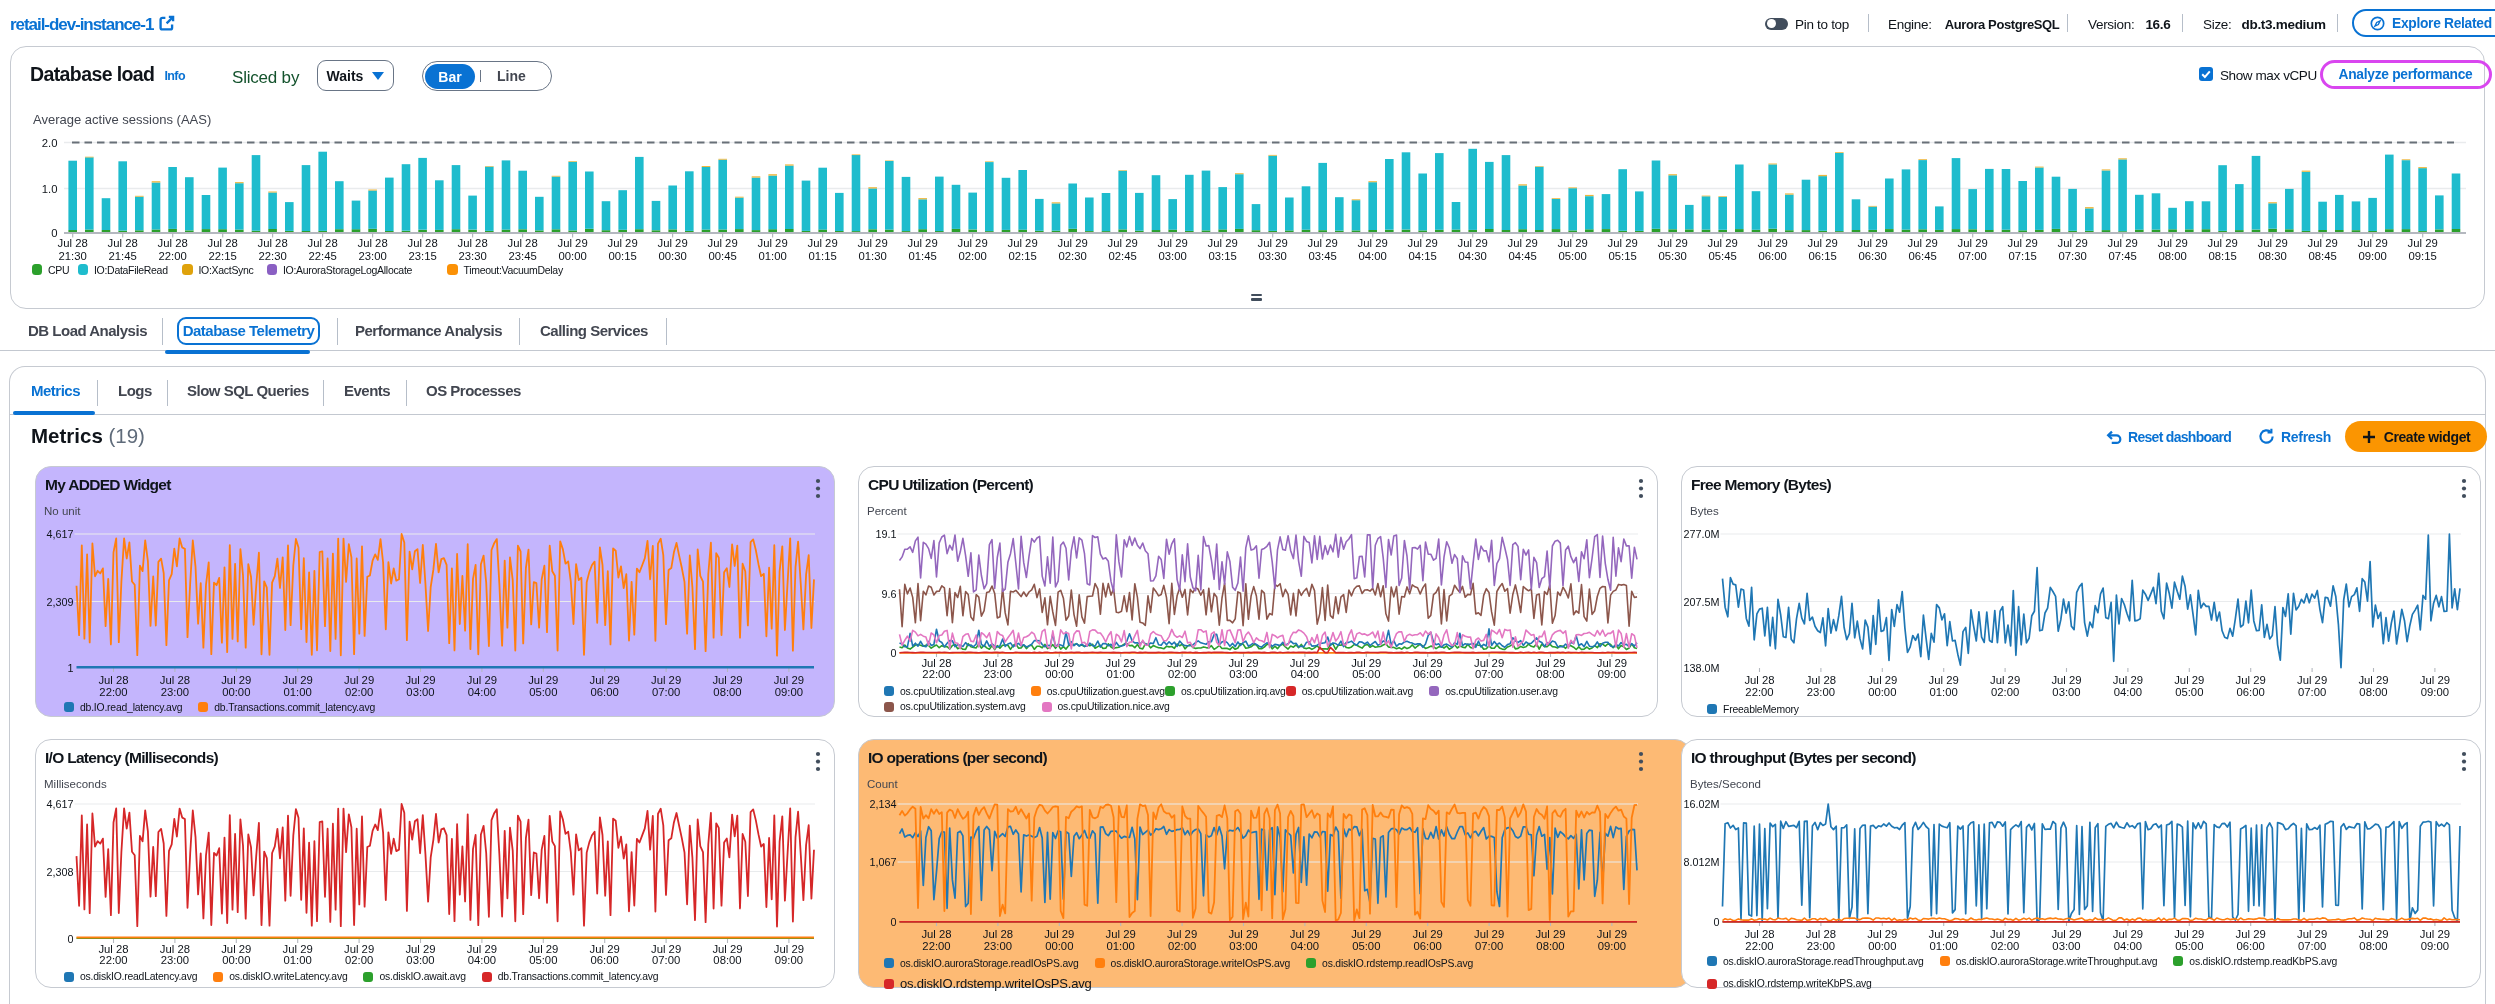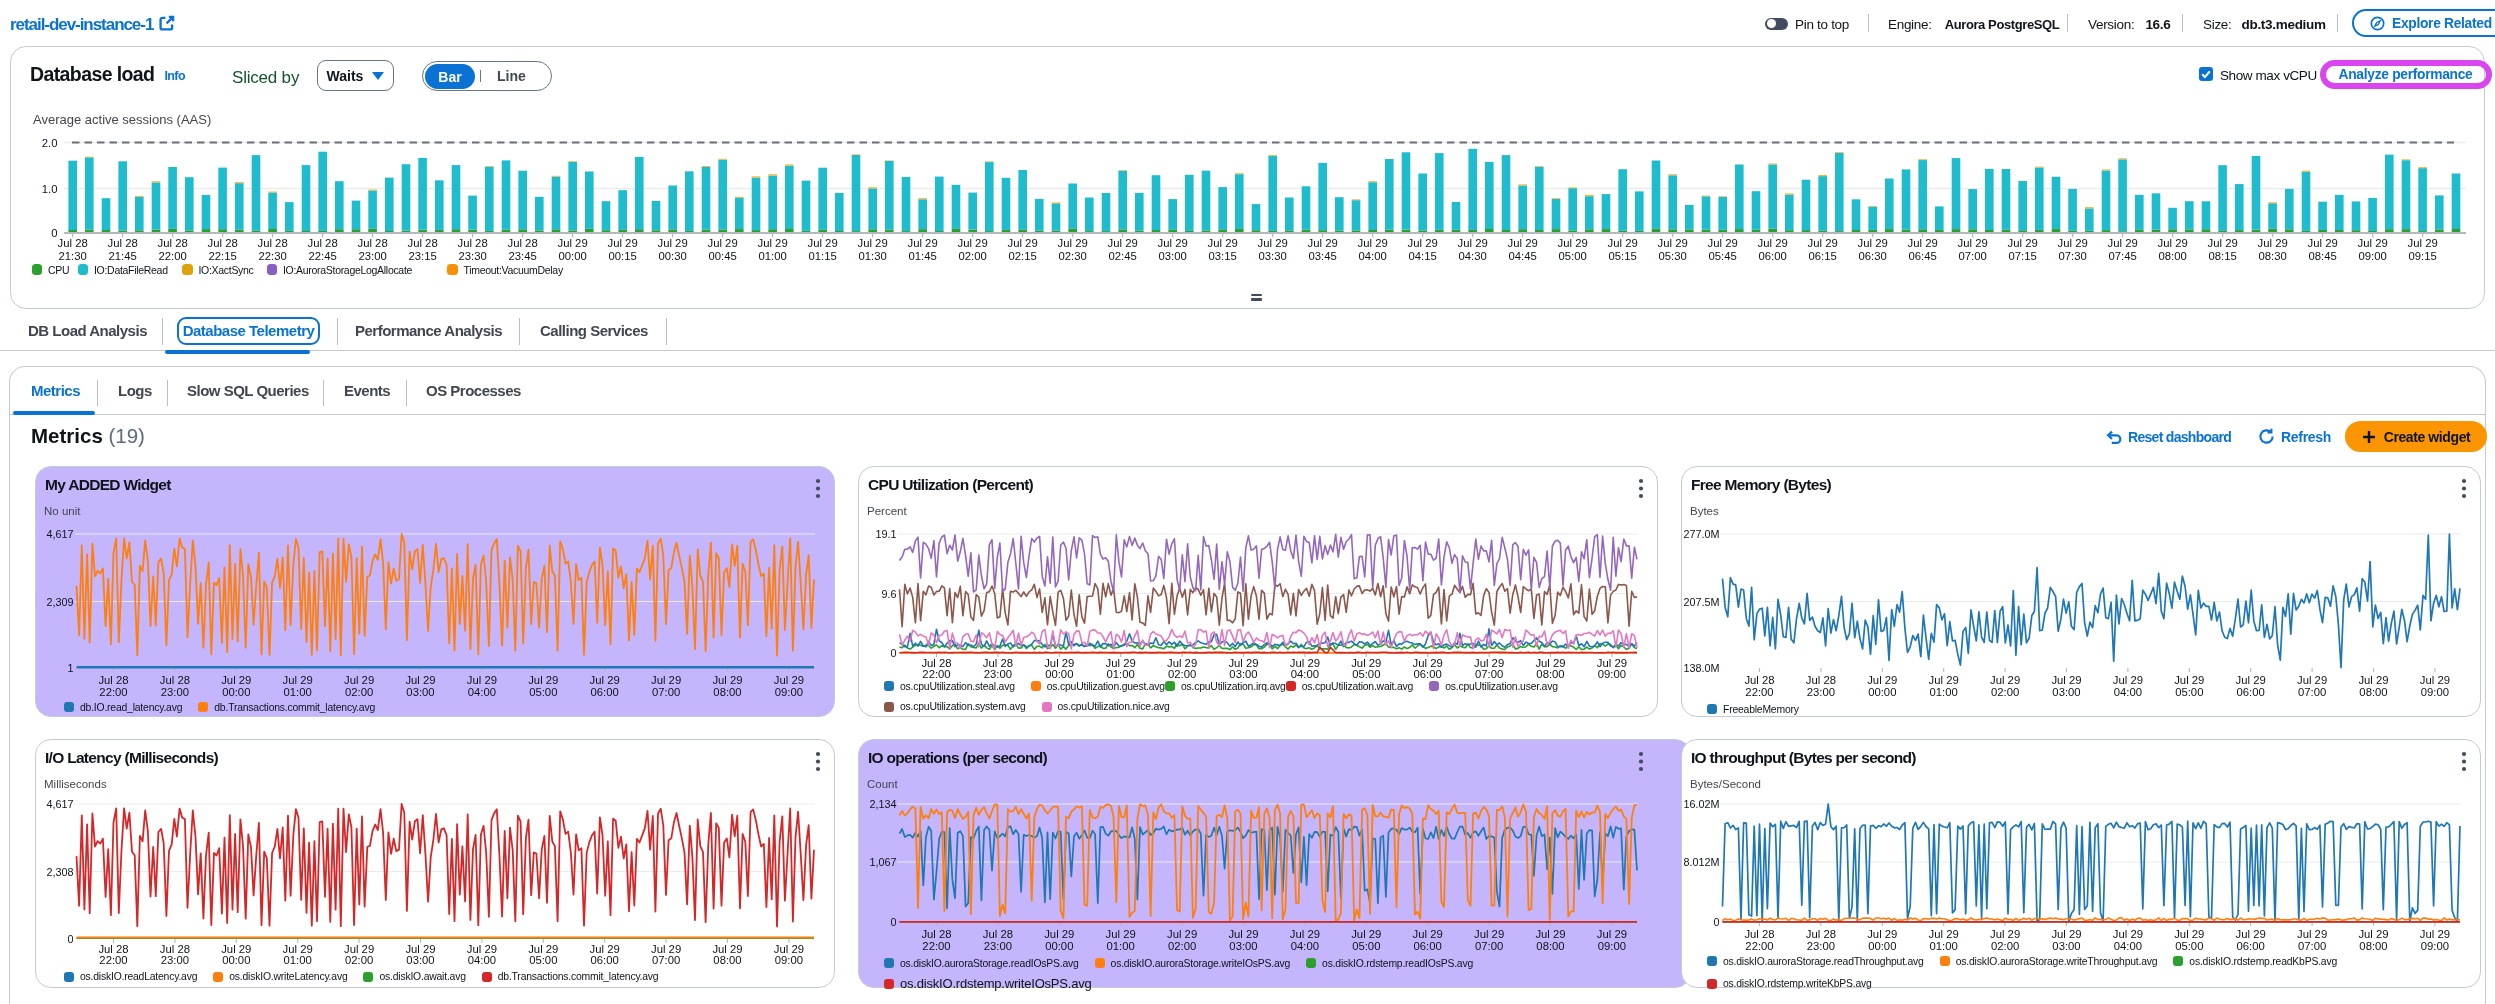--- a/index.html
+++ b/index.html
@@ -34,21 +34,21 @@
 <div style="position:absolute;left:422px;top:61px;width:130px;height:30px;border:1.7px solid #697586;border-radius:15px;box-sizing:border-box;background:#fff"></div>
 <div style="position:absolute;left:425px;top:64px;width:50px;height:25px;border-radius:13px;background:#0972d3;display:flex;align-items:center;justify-content:center">
     <span style="font-size:14px;font-weight:700;color:#fff">Bar</span>
   </div>
 <div class="sep" style="left:480px;top:70px;height:12px;background:#697586"></div>
 <div style="position:absolute;left:497px;top:68px;font-size:14px;font-weight:700;color:#424650">Line</div>
 <div style="position:absolute;left:2199px;top:66.5px;width:14px;height:14px;border-radius:3px;background:#0972d3"><svg width="14" height="14" viewBox="0 0 14 14">
       <path d="M3.2 7.3 L5.9 10 L10.8 4.4" fill="none" stroke="#fff" stroke-width="2"></path>
     </svg></div>
 <div style="position:absolute;left:2220px;top:67.5px;font-size:13.5px;letter-spacing:-0.4px;color:#0f141a">Show max vCPU</div>
-<div style="position:absolute;left:2319.5px;top:60px;width:172px;height:29px;border:6px solid #d946ef;border-radius:15px;box-sizing:border-box;display:flex;align-items:center;justify-content:center">
+<div style="position:absolute;left:2319.5px;top:60px;width:172px;height:29px;border:3px solid #d946ef;border-radius:15px;box-sizing:border-box;display:flex;align-items:center;justify-content:center">
     <span style="font-size:13.8px;font-weight:700;letter-spacing:-0.3px;color:#0972d3">Analyze performance</span>
   </div>
 <div style="position:absolute;left:33px;top:112px;font-size:13px;color:#424650">Average active sessions (AAS)</div>
 <svg width="2495" height="266" viewBox="0 0 2495 266" style="position:absolute;left:0;top:0">
     <line x1="64" y1="142.5" x2="2466" y2="142.5" stroke="#e9ebed" stroke-width="1.3"></line>
     <line x1="64" y1="188.5" x2="2466" y2="188.5" stroke="#e9ebed" stroke-width="1.3"></line>
     <rect x="68.4" y="230.0" width="8.6" height="3.0" fill="#2ca02c"></rect>
     <rect x="68.4" y="160.7" width="8.6" height="69.4" fill="#1ebccd"></rect>
     <rect x="85.0" y="229.6" width="8.6" height="3.4" fill="#2ca02c"></rect>
     <rect x="85.0" y="157.3" width="8.6" height="72.3" fill="#1ebccd"></rect>
@@ -714,21 +714,21 @@
       <text x="37.5" y="140.0" text-anchor="end" font-size="10.8" fill="#0f141a">0</text>
       <polyline fill="none" stroke="#ff7f0e" stroke-width="1.6" stroke-linejoin="round" points="40.5,135.9 43.1,135.9 45.8,135.9 48.4,135.9 51.1,135.9 53.7,135.9 56.4,135.9 59.0,135.9 61.6,135.9 64.3,135.9 66.9,135.9 69.6,135.9 72.2,135.9 74.9,135.9 77.5,135.9 80.2,135.9 82.8,135.9 85.4,135.9 88.1,135.9 90.7,135.9 93.4,135.9 96.0,135.9 98.7,135.9 101.3,135.9 103.9,135.9 106.6,135.9 109.2,135.9 111.9,135.9 114.5,135.9 117.2,135.9 119.8,135.9 122.4,135.9 125.1,135.9 127.7,135.9 130.4,135.9 133.0,135.9 135.7,135.9 138.3,135.9 140.9,135.9 143.6,135.9 146.2,135.9 148.9,135.9 151.5,135.9 154.2,135.9 156.8,135.9 159.5,135.9 162.1,135.9 164.7,135.9 167.4,135.9 170.0,135.9 172.7,135.9 175.3,135.9 178.0,135.9 180.6,135.9 183.2,135.9 185.9,135.9 188.5,135.9 191.2,135.9 193.8,135.9 196.5,135.9 199.1,135.9 201.7,135.9 204.4,135.9 207.0,135.9 209.7,135.9 212.3,135.9 215.0,135.9 217.6,135.9 220.2,135.9 222.9,135.9 225.5,135.9 228.2,135.9 230.8,135.9 233.5,135.9 236.1,135.9 238.8,135.9 241.4,135.9 244.0,135.9 246.7,135.9 249.3,135.9 252.0,135.9 254.6,135.9 257.3,135.9 259.9,135.9 262.5,135.9 265.2,135.9 267.8,135.9 270.5,135.9 273.1,135.9 275.8,135.9 278.4,135.9 281.0,135.9 283.7,135.9 286.3,135.9 289.0,135.9 291.6,135.9 294.3,135.9 296.9,135.9 299.6,135.9 302.2,135.9 304.8,135.9 307.5,135.9 310.1,135.9 312.8,135.9 315.4,135.9 318.1,135.9 320.7,135.9 323.3,135.9 326.0,135.9 328.6,135.9 331.3,135.9 333.9,135.9 336.6,135.9 339.2,135.9 341.8,135.9 344.5,135.9 347.1,135.9 349.8,135.9 352.4,135.9 355.1,135.9 357.7,135.9 360.3,135.9 363.0,135.9 365.6,135.9 368.3,135.9 370.9,135.9 373.6,135.9 376.2,135.9 378.9,135.9 381.5,135.9 384.1,135.9 386.8,135.9 389.4,135.9 392.1,135.9 394.7,135.9 397.4,135.9 400.0,135.9 402.6,135.9 405.3,135.9 407.9,135.9 410.6,135.9 413.2,135.9 415.9,135.9 418.5,135.9 421.1,135.9 423.8,135.9 426.4,135.9 429.1,135.9 431.7,135.9 434.4,135.9 437.0,135.9 439.6,135.9 442.3,135.9 444.9,135.9 447.6,135.9 450.2,135.9 452.9,135.9 455.5,135.9 458.2,135.9 460.8,135.9 463.4,135.9 466.1,135.9 468.7,135.9 471.4,135.9 474.0,135.9 476.7,135.9 479.3,135.9 481.9,135.9 484.6,135.9 487.2,135.9 489.9,135.9 492.5,135.9 495.2,135.9 497.8,135.9 500.4,135.9 503.1,135.9 505.7,135.9 508.4,135.9 511.0,135.9 513.7,135.9 516.3,135.9 518.9,135.9 521.6,135.9 524.2,135.9 526.9,135.9 529.5,135.9 532.2,135.9 534.8,135.9 537.5,135.9 540.1,135.9 542.7,135.9 545.4,135.9 548.0,135.9 550.7,135.9 553.3,135.9 556.0,135.9 558.6,135.9 561.2,135.9 563.9,135.9 566.5,135.9 569.2,135.9 571.8,135.9 574.5,135.9 577.1,135.9 579.7,135.9 582.4,135.9 585.0,135.9 587.7,135.9 590.3,135.9 593.0,135.9 595.6,135.9 598.3,135.9 600.9,135.9 603.5,135.9 606.2,135.9 608.8,135.9 611.5,135.9 614.1,135.9 616.8,135.9 619.4,135.9 622.0,135.9 624.7,135.9 627.3,135.9 630.0,135.9 632.6,135.9 635.3,135.9 637.9,135.9 640.5,135.9 643.2,135.9 645.8,135.9 648.5,135.9 651.1,135.9 653.8,135.9 656.4,135.9 659.0,135.9 661.7,135.9 664.3,135.9 667.0,135.9 669.6,135.9 672.3,135.9 674.9,135.9 677.6,135.9 680.2,135.9 682.8,135.9 685.5,135.9 688.1,135.9 690.8,135.9 693.4,135.9 696.1,135.9 698.7,135.9 701.3,135.9 704.0,135.9 706.6,135.9 709.3,135.9 711.9,135.9 714.6,135.9 717.2,135.9 719.8,135.9 722.5,135.9 725.1,135.9 727.8,135.9 730.4,135.9 733.1,135.9 735.7,135.9 738.3,135.9 741.0,135.9 743.6,135.9 746.3,135.9 748.9,135.9 751.6,135.9 754.2,135.9 756.9,135.9 759.5,135.9 762.1,135.9 764.8,135.9 767.4,135.9 770.1,135.9 772.7,135.9 775.4,135.9 778.0,135.9"></polyline>
       <polyline fill="none" stroke="#2ca02c" stroke-width="1.6" stroke-linejoin="round" points="40.5,130.0 43.1,130.8 45.8,128.1 48.4,131.1 51.1,132.1 53.7,130.1 56.4,128.0 59.0,127.5 61.6,128.2 64.3,129.3 66.9,128.3 69.6,128.5 72.2,131.2 74.9,129.3 77.5,128.0 80.2,130.7 82.8,128.7 85.4,129.7 88.1,129.6 90.7,132.0 93.4,128.6 96.0,127.4 98.7,131.7 101.3,130.4 103.9,132.3 106.6,132.4 109.2,126.7 111.9,129.7 114.5,130.5 117.2,130.9 119.8,126.8 122.4,131.1 125.1,128.3 127.7,130.9 130.4,132.2 133.0,128.5 135.7,132.6 138.3,128.6 140.9,131.1 143.6,128.2 146.2,128.0 148.9,128.3 151.5,132.4 154.2,128.4 156.8,126.7 159.5,131.1 162.1,131.0 164.7,127.8 167.4,131.6 170.0,128.7 172.7,128.1 175.3,132.4 178.0,129.3 180.6,129.2 183.2,130.8 185.9,127.4 188.5,131.6 191.2,130.4 193.8,127.6 196.5,131.4 199.1,127.7 201.7,132.1 204.4,129.7 207.0,132.1 209.7,128.6 212.3,127.9 215.0,127.5 217.6,126.8 220.2,128.6 222.9,128.0 225.5,129.6 228.2,127.2 230.8,128.8 233.5,127.3 236.1,131.2 238.8,129.6 241.4,128.3 244.0,131.4 246.7,131.3 249.3,126.8 252.0,130.0 254.6,131.5 257.3,130.6 259.9,130.2 262.5,128.9 265.2,127.1 267.8,126.7 270.5,128.7 273.1,128.4 275.8,130.7 278.4,127.5 281.0,131.3 283.7,131.9 286.3,126.8 289.0,127.5 291.6,130.8 294.3,128.6 296.9,129.8 299.6,130.7 302.2,130.9 304.8,131.8 307.5,129.3 310.1,129.9 312.8,129.5 315.4,131.3 318.1,127.0 320.7,128.8 323.3,127.2 326.0,131.9 328.6,128.9 331.3,127.5 333.9,130.6 336.6,131.4 339.2,131.0 341.8,131.0 344.5,129.9 347.1,130.6 349.8,131.0 352.4,128.7 355.1,132.3 357.7,130.6 360.3,128.5 363.0,131.5 365.6,131.3 368.3,131.4 370.9,132.6 373.6,129.8 376.2,132.3 378.9,131.0 381.5,126.7 384.1,127.1 386.8,131.3 389.4,130.7 392.1,129.8 394.7,127.6 397.4,127.8 400.0,131.8 402.6,131.8 405.3,130.1 407.9,127.4 410.6,127.4 413.2,131.9 415.9,129.2 418.5,131.7 421.1,128.5 423.8,127.1 426.4,129.9 429.1,132.1 431.7,129.1 434.4,130.2 437.0,127.8 439.6,130.6 442.3,127.4 444.9,131.0 447.6,131.6 450.2,130.8 452.9,132.4 455.5,130.9 458.2,128.7 460.8,131.7 463.4,131.9 466.1,131.8 468.7,132.1 471.4,127.4 474.0,127.0 476.7,132.3 479.3,128.1 481.9,128.2 484.6,126.7 487.2,130.5 489.9,130.9 492.5,129.9 495.2,127.5 497.8,128.3 500.4,129.8 503.1,131.1 505.7,128.3 508.4,127.5 511.0,130.2 513.7,128.6 516.3,130.2 518.9,129.7 521.6,129.5 524.2,128.0 526.9,126.8 529.5,129.9 532.2,130.5 534.8,130.4 537.5,131.8 540.1,130.8 542.7,132.1 545.4,130.0 548.0,131.6 550.7,130.5 553.3,127.9 556.0,131.1 558.6,129.0 561.2,127.2 563.9,129.2 566.5,131.4 569.2,130.5 571.8,129.1 574.5,129.6 577.1,131.7 579.7,129.9 582.4,129.4 585.0,131.0 587.7,128.9 590.3,132.2 593.0,130.6 595.6,127.8 598.3,131.0 600.9,129.0 603.5,130.1 606.2,130.7 608.8,127.2 611.5,130.5 614.1,131.2 616.8,127.2 619.4,128.2 622.0,128.5 624.7,132.3 627.3,131.8 630.0,128.8 632.6,131.3 635.3,131.2 637.9,128.0 640.5,130.9 643.2,132.1 645.8,132.4 648.5,130.0 651.1,128.9 653.8,127.4 656.4,131.9 659.0,131.4 661.7,129.4 664.3,130.4 667.0,129.7 669.6,127.1 672.3,129.3 674.9,130.1 677.6,126.7 680.2,132.2 682.8,127.1 685.5,129.6 688.1,129.6 690.8,127.1 693.4,129.6 696.1,130.0 698.7,131.0 701.3,128.7 704.0,129.2 706.6,131.3 709.3,128.4 711.9,128.8 714.6,130.2 717.2,132.5 719.8,129.9 722.5,132.5 725.1,132.1 727.8,130.0 730.4,132.1 733.1,130.9 735.7,128.7 738.3,130.7 741.0,126.7 743.6,127.1 746.3,129.1 748.9,126.9 751.6,127.4 754.2,130.7 756.9,128.1 759.5,131.8 762.1,128.5 764.8,129.7 767.4,132.5 770.1,131.0 772.7,126.9 775.4,130.7 778.0,131.5"></polyline>
       <polyline fill="none" stroke="#1f77b4" stroke-width="1.6" stroke-linejoin="round" points="40.5,125.9 43.1,127.0 45.8,129.8 48.4,129.9 51.1,116.4 53.7,129.1 56.4,126.2 59.0,129.2 61.6,124.3 64.3,129.0 66.9,129.8 69.6,124.4 72.2,128.4 74.9,127.5 77.5,112.2 80.2,123.9 82.8,125.5 85.4,129.9 88.1,126.3 90.7,123.6 93.4,123.9 96.0,129.7 98.7,127.7 101.3,128.2 103.9,129.5 106.6,125.6 109.2,128.5 111.9,128.0 114.5,129.8 117.2,127.0 119.8,113.2 122.4,127.4 125.1,129.4 127.7,123.9 130.4,129.4 133.0,126.8 135.7,129.0 138.3,129.9 140.9,129.0 143.6,122.1 146.2,129.4 148.9,127.0 151.5,125.9 154.2,129.8 156.8,127.4 159.5,126.4 162.1,128.8 164.7,127.8 167.4,129.9 170.0,128.9 172.7,127.2 175.3,123.6 178.0,123.6 180.6,123.7 183.2,127.5 185.9,129.8 188.5,128.2 191.2,128.8 193.8,116.9 196.5,129.7 199.1,127.3 201.7,128.1 204.4,129.2 207.0,115.0 209.7,127.9 212.3,124.6 215.0,128.7 217.6,126.7 220.2,129.1 222.9,127.0 225.5,129.3 228.2,129.3 230.8,126.2 233.5,128.6 236.1,129.2 238.8,124.0 241.4,130.1 244.0,126.5 246.7,126.6 249.3,128.7 252.0,127.3 254.6,129.8 257.3,125.4 259.9,128.9 262.5,129.1 265.2,128.2 267.8,124.2 270.5,116.8 273.1,123.9 275.8,125.9 278.4,125.8 281.0,127.1 283.7,124.2 286.3,126.9 289.0,128.0 291.6,126.0 294.3,126.6 296.9,120.7 299.6,127.7 302.2,128.2 304.8,124.6 307.5,127.8 310.1,124.8 312.8,127.4 315.4,125.2 318.1,129.5 320.7,124.1 323.3,127.1 326.0,128.6 328.6,128.7 331.3,128.6 333.9,127.9 336.6,125.5 339.2,123.9 341.8,125.8 344.5,126.6 347.1,127.3 349.8,124.7 352.4,124.6 355.1,117.6 357.7,117.4 360.3,127.7 363.0,124.9 365.6,123.8 368.3,125.6 370.9,129.3 373.6,126.4 376.2,129.6 378.9,125.0 381.5,128.5 384.1,125.6 386.8,124.2 389.4,129.2 392.1,127.7 394.7,126.0 397.4,127.5 400.0,129.2 402.6,130.2 405.3,127.6 407.9,125.9 410.6,126.5 413.2,129.3 415.9,127.3 418.5,127.9 421.1,128.5 423.8,125.4 426.4,128.3 429.1,126.7 431.7,124.1 434.4,126.7 437.0,126.2 439.6,129.9 442.3,129.2 444.9,129.7 447.6,125.2 450.2,124.7 452.9,129.1 455.5,128.9 458.2,128.2 460.8,126.3 463.4,126.1 466.1,125.7 468.7,120.1 471.4,128.4 474.0,125.9 476.7,126.6 479.3,128.3 481.9,124.2 484.6,129.7 487.2,125.5 489.9,125.4 492.5,124.1 495.2,126.8 497.8,128.2 500.4,124.7 503.1,125.1 505.7,127.0 508.4,125.1 511.0,128.6 513.7,126.4 516.3,124.5 518.9,128.2 521.6,127.1 524.2,123.9 526.9,124.9 529.5,113.3 532.2,127.8 534.8,123.6 537.5,129.3 540.1,126.8 542.7,127.1 545.4,124.9 548.0,124.2 550.7,125.4 553.3,126.1 556.0,127.5 558.6,126.9 561.2,126.9 563.9,130.3 566.5,126.9 569.2,118.5 571.8,115.3 574.5,124.9 577.1,127.7 579.7,126.8 582.4,130.2 585.0,127.8 587.7,127.1 590.3,128.6 593.0,130.2 595.6,125.7 598.3,127.4 600.9,116.2 603.5,128.7 606.2,126.7 608.8,127.4 611.5,127.1 614.1,126.4 616.8,130.3 619.4,124.2 622.0,129.9 624.7,127.3 627.3,129.0 630.0,111.9 632.6,128.5 635.3,124.5 637.9,127.7 640.5,126.0 643.2,128.7 645.8,130.3 648.5,127.6 651.1,126.7 653.8,120.8 656.4,123.8 659.0,125.5 661.7,123.6 664.3,128.4 667.0,125.0 669.6,126.6 672.3,126.2 674.9,123.6 677.6,120.9 680.2,124.2 682.8,125.4 685.5,129.5 688.1,125.6 690.8,127.1 693.4,124.1 696.1,124.9 698.7,129.7 701.3,129.5 704.0,129.9 706.6,127.0 709.3,129.8 711.9,125.4 714.6,126.6 717.2,118.7 719.8,128.5 722.5,126.8 725.1,129.6 727.8,124.3 730.4,129.2 733.1,129.7 735.7,129.0 738.3,124.9 741.0,129.7 743.6,126.2 746.3,125.3 748.9,125.2 751.6,129.1 754.2,130.0 756.9,127.3 759.5,129.0 762.1,125.6 764.8,127.9 767.4,127.3 770.1,129.6 772.7,126.5 775.4,129.1 778.0,125.7"></polyline>
       <polyline fill="none" stroke="#e377c2" stroke-width="1.6" stroke-linejoin="round" points="40.5,117.4 43.1,128.0 45.8,123.3 48.4,119.2 51.1,124.2 53.7,113.3 56.4,115.1 59.0,118.9 61.6,117.4 64.3,119.2 66.9,119.9 69.6,128.2 72.2,116.0 74.9,117.9 77.5,125.7 80.2,118.5 82.8,118.0 85.4,114.2 88.1,113.4 90.7,131.6 93.4,116.1 96.0,125.8 98.7,126.2 101.3,131.6 103.9,119.6 106.6,117.3 109.2,116.8 111.9,124.1 114.5,124.7 117.2,118.0 119.8,129.9 122.4,115.7 125.1,117.7 127.7,120.7 130.4,115.8 133.0,127.5 135.7,131.8 138.3,114.5 140.9,117.4 143.6,118.4 146.2,124.9 148.9,120.8 151.5,117.3 154.2,113.3 156.8,129.1 159.5,116.0 162.1,128.5 164.7,120.5 167.4,119.7 170.0,118.2 172.7,115.2 175.3,117.2 178.0,124.6 180.6,127.0 183.2,114.4 185.9,112.4 188.5,129.9 191.2,131.6 193.8,113.8 196.5,129.2 199.1,129.2 201.7,112.9 204.4,116.9 207.0,115.5 209.7,116.6 212.3,131.9 215.0,117.3 217.6,113.9 220.2,114.1 222.9,125.9 225.5,125.2 228.2,129.2 230.8,114.4 233.5,112.9 236.1,113.1 238.8,116.0 241.4,116.0 244.0,119.6 246.7,125.0 249.3,118.8 252.0,114.7 254.6,132.1 257.3,117.2 259.9,119.2 262.5,124.9 265.2,113.6 267.8,129.6 270.5,125.2 273.1,124.9 275.8,118.9 278.4,113.4 281.0,129.4 283.7,123.2 286.3,128.2 289.0,128.1 291.6,117.1 294.3,114.5 296.9,117.0 299.6,118.0 302.2,118.8 304.8,123.8 307.5,123.6 310.1,119.6 312.8,112.4 315.4,118.2 318.1,120.3 320.7,118.9 323.3,120.5 326.0,114.2 328.6,125.9 331.3,125.3 333.9,130.3 336.6,127.6 339.2,112.8 341.8,112.7 344.5,115.1 347.1,113.9 349.8,131.1 352.4,116.8 355.1,114.9 357.7,125.2 360.3,128.6 363.0,112.7 365.6,128.4 368.3,113.8 370.9,112.9 373.6,119.1 376.2,125.6 378.9,113.0 381.5,112.7 384.1,124.7 386.8,118.0 389.4,115.0 392.1,119.1 394.7,125.7 397.4,120.8 400.0,123.2 402.6,123.7 405.3,125.2 407.9,115.4 410.6,130.7 413.2,117.4 415.9,118.7 418.5,120.9 421.1,119.2 423.8,118.3 426.4,128.7 429.1,127.5 431.7,119.7 434.4,115.2 437.0,115.6 439.6,112.9 442.3,114.1 444.9,116.1 447.6,119.8 450.2,127.8 452.9,120.5 455.5,125.7 458.2,117.6 460.8,130.1 463.4,118.6 466.1,115.1 468.7,129.4 471.4,124.0 474.0,115.6 476.7,124.0 479.3,120.8 481.9,114.7 484.6,127.9 487.2,127.8 489.9,118.2 492.5,112.9 495.2,124.3 497.8,116.9 500.4,115.6 503.1,117.4 505.7,116.9 508.4,118.5 511.0,117.2 513.7,115.1 516.3,120.7 518.9,114.1 521.6,127.5 524.2,115.1 526.9,127.6 529.5,123.8 532.2,130.5 534.8,123.2 537.5,116.6 540.1,114.7 542.7,114.9 545.4,124.4 548.0,118.6 550.7,117.3 553.3,118.6 556.0,117.8 558.6,117.6 561.2,115.8 563.9,119.1 566.5,114.0 569.2,117.2 571.8,114.9 574.5,131.6 577.1,116.9 579.7,120.8 582.4,128.5 585.0,118.0 587.7,112.8 590.3,124.8 593.0,128.6 595.6,127.7 598.3,115.6 600.9,129.5 603.5,117.8 606.2,119.3 608.8,120.1 611.5,120.0 614.1,131.8 616.8,122.9 619.4,121.0 622.0,124.0 624.7,123.4 627.3,117.4 630.0,129.6 632.6,113.1 635.3,114.8 637.9,117.0 640.5,112.5 643.2,120.7 645.8,112.4 648.5,113.6 651.1,112.9 653.8,130.2 656.4,119.8 659.0,129.2 661.7,126.5 664.3,123.9 667.0,113.0 669.6,115.6 672.3,118.3 674.9,117.6 677.6,129.3 680.2,119.4 682.8,119.8 685.5,114.0 688.1,128.0 690.8,124.5 693.4,117.8 696.1,115.2 698.7,114.0 701.3,113.4 704.0,116.3 706.6,113.9 709.3,131.3 711.9,123.2 714.6,126.7 717.2,117.7 719.8,117.6 722.5,118.4 725.1,116.5 727.8,116.3 730.4,115.3 733.1,117.3 735.7,119.1 738.3,113.5 741.0,118.0 743.6,113.0 746.3,119.2 748.9,116.2 751.6,116.4 754.2,113.8 756.9,130.0 759.5,113.1 762.1,116.4 764.8,130.3 767.4,116.6 770.1,130.4 772.7,116.7 775.4,118.7 778.0,130.8"></polyline>
       <polyline fill="none" stroke="#8c564b" stroke-width="1.6" stroke-linejoin="round" points="40.5,72.2 43.1,109.6 45.8,67.4 48.4,76.9 51.1,71.0 53.7,80.4 56.4,105.8 59.0,66.5 61.6,103.8 64.3,74.2 66.9,77.9 69.6,69.0 72.2,70.2 74.9,77.9 77.5,74.4 80.2,74.3 82.8,68.8 85.4,70.9 88.1,98.6 90.7,71.5 93.4,105.6 96.0,75.6 98.7,80.5 101.3,69.4 103.9,98.8 106.6,74.6 109.2,77.5 111.9,100.0 114.5,103.4 117.2,77.7 119.8,80.2 122.4,99.2 125.1,93.7 127.7,75.5 130.4,74.7 133.0,69.0 135.7,76.4 138.3,101.0 140.9,99.8 143.6,71.3 146.2,95.9 148.9,107.9 151.5,74.3 154.2,75.0 156.8,73.3 159.5,76.4 162.1,79.6 164.7,75.0 167.4,79.3 170.0,75.0 172.7,72.8 175.3,67.3 178.0,80.6 180.6,71.9 183.2,95.4 185.9,80.9 188.5,107.8 191.2,79.4 193.8,95.0 196.5,108.4 199.1,75.2 201.7,73.3 204.4,81.2 207.0,103.2 209.7,99.0 212.3,73.0 215.0,97.6 217.6,109.3 220.2,77.9 222.9,99.9 225.5,106.1 228.2,79.6 230.8,79.3 233.5,79.0 236.1,66.5 238.8,71.9 241.4,97.3 244.0,66.4 246.7,79.9 249.3,66.6 252.0,78.1 254.6,71.9 257.3,95.2 259.9,95.6 262.5,94.3 265.2,78.9 267.8,94.7 270.5,75.5 273.1,103.0 275.8,66.7 278.4,80.3 281.0,105.2 283.7,105.9 286.3,108.5 289.0,78.9 291.6,95.5 294.3,71.1 296.9,74.4 299.6,78.9 302.2,77.5 304.8,68.4 307.5,80.7 310.1,106.6 312.8,66.2 315.4,97.5 318.1,78.8 320.7,71.1 323.3,80.3 326.0,72.4 328.6,98.0 331.3,72.4 333.9,75.7 336.6,70.7 339.2,72.3 341.8,78.1 344.5,72.8 347.1,97.8 349.8,71.2 352.4,94.8 355.1,76.4 357.7,79.9 360.3,108.1 363.0,81.0 365.6,66.4 368.3,103.4 370.9,103.4 373.6,105.8 376.2,101.9 378.9,74.9 381.5,76.3 384.1,108.7 386.8,66.9 389.4,102.3 392.1,78.9 394.7,69.6 397.4,79.0 400.0,102.2 402.6,73.4 405.3,76.1 407.9,102.2 410.6,96.6 413.2,97.8 415.9,67.5 418.5,69.3 421.1,66.7 423.8,79.7 426.4,72.3 429.1,77.3 431.7,97.9 434.4,76.4 437.0,99.0 439.6,72.6 442.3,78.4 444.9,74.2 447.6,71.4 450.2,79.3 452.9,67.3 455.5,73.6 458.2,107.1 460.8,96.6 463.4,70.6 466.1,103.5 468.7,68.1 471.4,98.7 474.0,101.2 476.7,79.7 479.3,96.7 481.9,80.2 484.6,77.6 487.2,95.4 489.9,73.0 492.5,78.8 495.2,72.0 497.8,69.3 500.4,68.9 503.1,76.5 505.7,73.0 508.4,72.8 511.0,74.1 513.7,71.4 516.3,78.0 518.9,66.5 521.6,79.7 524.2,68.8 526.9,96.8 529.5,104.1 532.2,70.0 534.8,79.9 537.5,69.6 540.1,97.1 542.7,79.5 545.4,80.0 548.0,69.9 550.7,76.8 553.3,67.9 556.0,69.8 558.6,70.7 561.2,77.0 563.9,70.6 566.5,67.0 569.2,101.3 571.8,98.4 574.5,77.7 577.1,75.3 579.7,70.1 582.4,107.0 585.0,72.6 587.7,104.0 590.3,79.1 593.0,77.2 595.6,68.3 598.3,72.2 600.9,75.5 603.5,69.4 606.2,80.2 608.8,77.4 611.5,77.7 614.1,66.4 616.8,96.9 619.4,95.7 622.0,98.5 624.7,78.4 627.3,71.7 630.0,75.5 632.6,94.9 635.3,108.2 637.9,74.5 640.5,70.0 643.2,66.6 645.8,74.3 648.5,71.6 651.1,96.2 653.8,77.5 656.4,67.9 659.0,79.7 661.7,95.5 664.3,69.5 667.0,72.0 669.6,73.8 672.3,71.9 674.9,101.5 677.6,77.9 680.2,77.1 682.8,107.9 685.5,74.6 688.1,77.5 690.8,68.0 693.4,106.3 696.1,98.6 698.7,75.0 701.3,78.5 704.0,70.2 706.6,74.5 709.3,80.9 711.9,66.8 714.6,97.8 717.2,93.8 719.8,96.1 722.5,67.6 725.1,99.7 727.8,104.1 730.4,72.1 733.1,97.4 735.7,93.7 738.3,79.5 741.0,71.3 743.6,69.5 746.3,69.8 748.9,105.9 751.6,78.1 754.2,74.4 756.9,73.0 759.5,67.4 762.1,68.1 764.8,67.5 767.4,68.5 770.1,109.2 772.7,74.2 775.4,80.5 778.0,79.9"></polyline>
       <polyline fill="none" stroke="#9467bd" stroke-width="1.6" stroke-linejoin="round" points="40.5,43.5 43.1,39.9 45.8,32.2 48.4,32.1 51.1,29.8 53.7,35.3 56.4,23.9 59.0,20.2 61.6,60.9 64.3,25.3 66.9,27.1 69.6,31.6 72.2,41.4 74.9,23.6 77.5,59.9 80.2,25.8 82.8,20.0 85.4,18.1 88.1,36.6 90.7,28.2 93.4,33.0 96.0,18.0 98.7,44.2 101.3,34.8 103.9,21.3 106.6,38.6 109.2,59.3 111.9,35.7 114.5,75.0 117.2,72.8 119.8,38.1 122.4,58.5 125.1,71.8 127.7,66.6 130.4,27.6 133.0,22.6 135.7,71.4 138.3,40.5 140.9,26.1 143.6,74.5 146.2,72.2 148.9,45.3 151.5,36.7 154.2,21.6 156.8,46.0 159.5,72.0 162.1,19.2 164.7,45.4 167.4,60.5 170.0,39.4 172.7,21.5 175.3,25.1 178.0,21.0 180.6,19.4 183.2,59.1 185.9,69.0 188.5,39.7 191.2,66.1 193.8,20.1 196.5,70.0 199.1,64.2 201.7,28.3 204.4,25.1 207.0,31.3 209.7,63.0 212.3,33.7 215.0,19.8 217.6,41.0 220.2,20.9 222.9,23.1 225.5,36.7 228.2,66.7 230.8,67.9 233.5,18.6 236.1,20.5 238.8,19.9 241.4,37.2 244.0,42.0 246.7,40.7 249.3,44.3 252.0,64.4 254.6,74.7 257.3,17.9 259.9,44.7 262.5,59.9 265.2,22.7 267.8,29.9 270.5,19.4 273.1,28.4 275.8,21.1 278.4,28.2 281.0,31.6 283.7,26.0 286.3,33.8 289.0,36.8 291.6,64.0 294.3,63.8 296.9,58.8 299.6,39.3 302.2,42.4 304.8,61.4 307.5,22.2 310.1,37.2 312.8,26.8 315.4,21.8 318.1,62.6 320.7,73.3 323.3,37.9 326.0,64.6 328.6,26.7 331.3,60.0 333.9,70.8 336.6,73.6 339.2,38.4 341.8,72.9 344.5,19.6 347.1,29.0 349.8,28.6 352.4,43.0 355.1,62.3 357.7,27.1 360.3,72.5 363.0,44.7 365.6,67.2 368.3,34.9 370.9,44.4 373.6,70.2 376.2,73.3 378.9,66.0 381.5,40.0 384.1,74.3 386.8,30.9 389.4,18.9 392.1,33.1 394.7,32.3 397.4,28.8 400.0,61.3 402.6,32.5 405.3,31.4 407.9,29.3 410.6,25.3 413.2,44.8 415.9,71.4 418.5,32.8 421.1,19.9 423.8,32.5 426.4,33.2 429.1,18.7 431.7,33.7 434.4,41.6 437.0,18.1 439.6,44.1 442.3,59.3 444.9,19.4 447.6,24.4 450.2,25.4 452.9,46.0 455.5,18.7 458.2,42.4 460.8,19.3 463.4,42.0 466.1,28.6 468.7,37.4 471.4,28.1 474.0,34.8 476.7,17.4 479.3,40.2 481.9,20.4 484.6,32.3 487.2,24.8 489.9,22.0 492.5,17.7 495.2,61.7 497.8,60.8 500.4,39.6 503.1,39.2 505.7,60.0 508.4,17.8 511.0,17.9 513.7,70.9 516.3,28.2 518.9,21.7 521.6,19.6 524.2,40.9 526.9,70.4 529.5,22.5 532.2,38.0 534.8,18.9 537.5,18.0 540.1,68.5 542.7,61.0 545.4,23.5 548.0,39.0 550.7,72.5 553.3,30.9 556.0,30.5 558.6,32.1 561.2,28.3 563.9,63.7 566.5,25.0 569.2,37.1 571.8,37.2 574.5,43.2 577.1,41.4 579.7,22.0 582.4,68.0 585.0,40.2 587.7,24.7 590.3,30.7 593.0,46.3 595.6,37.6 598.3,41.7 600.9,75.5 603.5,38.9 606.2,45.0 608.8,45.3 611.5,71.9 614.1,46.3 616.8,22.1 619.4,42.4 622.0,29.1 624.7,33.9 627.3,33.9 630.0,44.8 632.6,23.4 635.3,68.4 637.9,46.6 640.5,41.7 643.2,20.4 645.8,30.8 648.5,42.5 651.1,68.4 653.8,27.6 656.4,25.7 659.0,29.4 661.7,62.8 664.3,32.4 667.0,38.1 669.6,32.9 672.3,72.1 674.9,40.3 677.6,45.6 680.2,70.5 682.8,61.7 685.5,59.7 688.1,34.0 690.8,70.9 693.4,29.0 696.1,24.2 698.7,23.2 701.3,26.1 704.0,68.6 706.6,33.0 709.3,29.2 711.9,39.7 714.6,45.7 717.2,40.4 719.8,64.4 722.5,34.8 725.1,41.7 727.8,22.8 730.4,60.7 733.1,41.0 735.7,19.7 738.3,17.6 741.0,60.4 743.6,19.0 746.3,46.6 748.9,62.3 751.6,73.3 754.2,20.4 756.9,59.2 759.5,30.8 762.1,44.6 764.8,22.0 767.4,28.9 770.1,28.9 772.7,61.3 775.4,30.2 778.0,42.4"></polyline>
       <polyline fill="none" stroke="#d62728" stroke-width="1.6" stroke-linejoin="round" points="40.5,135.7 43.1,135.5 45.8,135.3 48.4,135.4 51.1,135.5 53.7,135.6 56.4,135.7 59.0,135.5 61.6,135.3 64.3,135.4 66.9,135.5 69.6,135.5 72.2,135.5 74.9,135.5 77.5,135.5 80.2,135.4 82.8,135.5 85.4,135.3 88.1,135.5 90.7,135.7 93.4,135.6 96.0,135.5 98.7,135.5 101.3,135.5 103.9,135.4 106.6,135.6 109.2,135.4 111.9,135.4 114.5,135.5 117.2,135.6 119.8,135.7 122.4,135.5 125.1,135.4 127.7,135.3 130.4,135.5 133.0,135.6 135.7,135.4 138.3,135.4 140.9,135.6 143.6,135.3 146.2,135.7 148.9,135.7 151.5,135.7 154.2,135.7 156.8,135.3 159.5,135.5 162.1,135.6 164.7,135.5 167.4,135.6 170.0,135.6 172.7,135.7 175.3,135.4 178.0,135.7 180.6,135.4 183.2,135.7 185.9,135.4 188.5,135.3 191.2,135.7 193.8,135.7 196.5,135.3 199.1,135.5 201.7,135.4 204.4,135.7 207.0,135.6 209.7,135.5 212.3,135.3 215.0,135.6 217.6,135.4 220.2,135.4 222.9,135.7 225.5,135.6 228.2,135.6 230.8,135.5 233.5,135.4 236.1,135.5 238.8,135.6 241.4,135.4 244.0,135.5 246.7,135.5 249.3,135.5 252.0,135.6 254.6,135.4 257.3,135.6 259.9,135.6 262.5,135.7 265.2,135.5 267.8,135.5 270.5,135.6 273.1,135.3 275.8,135.3 278.4,135.7 281.0,135.4 283.7,135.6 286.3,135.3 289.0,135.6 291.6,135.6 294.3,135.5 296.9,135.6 299.6,135.4 302.2,135.5 304.8,135.6 307.5,135.5 310.1,135.3 312.8,135.4 315.4,135.5 318.1,135.6 320.7,135.7 323.3,135.3 326.0,135.4 328.6,135.5 331.3,135.3 333.9,135.7 336.6,135.4 339.2,135.6 341.8,135.7 344.5,135.5 347.1,135.6 349.8,135.3 352.4,135.6 355.1,135.3 357.7,135.4 360.3,135.4 363.0,135.3 365.6,135.5 368.3,135.6 370.9,135.7 373.6,135.6 376.2,135.3 378.9,135.5 381.5,135.6 384.1,135.6 386.8,135.5 389.4,135.4 392.1,135.6 394.7,135.4 397.4,135.4 400.0,135.4 402.6,135.6 405.3,135.4 407.9,135.7 410.6,135.6 413.2,135.4 415.9,135.4 418.5,135.7 421.1,135.3 423.8,135.7 426.4,135.5 429.1,135.3 431.7,135.5 434.4,135.4 437.0,135.5 439.6,135.4 442.3,135.4 444.9,135.4 447.6,135.6 450.2,135.4 452.9,135.6 455.5,135.3 458.2,135.6 460.8,130.4 463.4,132.9 466.1,135.6 468.7,135.6 471.4,130.4 474.0,132.9 476.7,135.7 479.3,135.5 481.9,135.6 484.6,135.6 487.2,135.7 489.9,135.6 492.5,135.6 495.2,135.7 497.8,135.4 500.4,135.4 503.1,135.7 505.7,135.6 508.4,135.3 511.0,135.5 513.7,135.5 516.3,135.5 518.9,135.6 521.6,135.3 524.2,135.3 526.9,135.3 529.5,135.6 532.2,135.6 534.8,135.7 537.5,135.6 540.1,135.6 542.7,135.4 545.4,135.7 548.0,135.3 550.7,135.7 553.3,135.7 556.0,135.3 558.6,135.4 561.2,135.6 563.9,135.5 566.5,135.6 569.2,135.7 571.8,135.5 574.5,135.6 577.1,135.4 579.7,135.6 582.4,135.4 585.0,135.4 587.7,135.7 590.3,135.7 593.0,135.5 595.6,135.4 598.3,135.4 600.9,135.4 603.5,135.5 606.2,135.6 608.8,135.5 611.5,135.6 614.1,135.4 616.8,135.7 619.4,135.6 622.0,135.5 624.7,135.5 627.3,135.5 630.0,135.5 632.6,135.3 635.3,135.3 637.9,135.3 640.5,135.4 643.2,135.4 645.8,135.4 648.5,135.5 651.1,135.6 653.8,135.5 656.4,135.7 659.0,135.7 661.7,135.3 664.3,135.7 667.0,135.5 669.6,135.4 672.3,135.7 674.9,135.3 677.6,135.7 680.2,135.3 682.8,135.4 685.5,135.6 688.1,135.7 690.8,135.6 693.4,135.6 696.1,135.6 698.7,135.3 701.3,135.6 704.0,135.3 706.6,135.7 709.3,135.3 711.9,135.6 714.6,135.5 717.2,135.5 719.8,135.7 722.5,135.3 725.1,135.6 727.8,135.5 730.4,135.5 733.1,135.5 735.7,135.7 738.3,135.7 741.0,135.7 743.6,135.6 746.3,135.7 748.9,135.3 751.6,135.5 754.2,135.4 756.9,135.6 759.5,135.6 762.1,135.5 764.8,135.6 767.4,135.6 770.1,135.5 772.7,135.5 775.4,135.3 778.0,135.6"></polyline>
       <line x1="36.0" y1="136.0" x2="779.0" y2="136.0" stroke="#b4b8bf" stroke-width="1.8" opacity="0"></line>
     </svg>
-    <div style="position:absolute;left:25px;top:213.5px;height:16px;display:flex;align-items:flex-start">
+    <div style="position:absolute;left:25px;top:213.5px;height:16px;display:flex;align-items:flex-end">
       <span style="display:inline-flex;align-items:center;margin-right:16px;white-space:nowrap">
         <span style="width:10px;height:10px;border-radius:3px;background:#1f77b4;display:inline-block;margin-right:6px"></span>
         <span style="font-size:10.4px;letter-spacing:-0.2px;color:#0f141a;white-space:nowrap">os.cpuUtilization.steal.avg</span>
       </span>
       <span style="display:inline-flex;align-items:center;white-space:nowrap">
         <span style="width:10px;height:10px;border-radius:3px;background:#ff7f0e;display:inline-block;margin-right:6px"></span>
         <span style="font-size:10.4px;letter-spacing:-0.2px;color:#0f141a;white-space:nowrap">os.cpuUtilization.guest.avg</span>
       </span>
       <span style="display:inline-flex;align-items:center;white-space:nowrap">
         <span style="width:10px;height:10px;border-radius:3px;background:#2ca02c;display:inline-block;margin-right:6px"></span>
@@ -881,21 +881,21 @@
       <span style="display:inline-flex;align-items:center;margin-right:16px;white-space:nowrap">
         <span style="width:10px;height:10px;border-radius:3px;background:#2ca02c;display:inline-block;margin-right:6px"></span>
         <span style="font-size:10.4px;letter-spacing:-0.2px;color:#0f141a;white-space:nowrap">os.diskIO.await.avg</span>
       </span>
       <span style="display:inline-flex;align-items:center;margin-right:16px;white-space:nowrap">
         <span style="width:10px;height:10px;border-radius:3px;background:#d62728;display:inline-block;margin-right:6px"></span>
         <span style="font-size:10.4px;letter-spacing:-0.2px;color:#0f141a;white-space:nowrap">db.Transactions.commit_latency.avg</span>
       </span>
     </div>
   </div>
-<div style="position:absolute;left:858px;top:739px;width:833px;height:249px;background:#c4b5fd;border:1.5px solid #c6cad1;border-radius:16px;box-sizing:border-box">
+<div style="position:absolute;left:858px;top:739px;width:833px;height:249px;background:#fdba74;border:1.5px solid #c6cad1;border-radius:16px;box-sizing:border-box">
     <div style="position:absolute;left:9px;top:9px;font-size:15.5px;font-weight:700;letter-spacing:-0.7px;color:#0f141a;white-space:nowrap">IO operations (per second)</div>
     <svg width="6" height="22" viewBox="0 0 6 22" style="position:absolute;left:779px;top:11px">
       <circle cx="3" cy="3" r="2.1" fill="#414d5c"></circle>
       <circle cx="3" cy="10.5" r="2.1" fill="#414d5c"></circle>
       <circle cx="3" cy="18" r="2.1" fill="#414d5c"></circle>
     </svg>
     <div style="position:absolute;left:8px;top:38px;font-size:11.5px;color:#424650">Count</div>
     <svg width="800" height="230" viewBox="0 0 800 230" style="position:absolute;left:0;top:50px">
       <line x1="38.5" y1="14.0" x2="779.0" y2="14.0" stroke="#e9ebed" stroke-width="1.2"></line>
       <line x1="38.5" y1="72.0" x2="779.0" y2="72.0" stroke="#e9ebed" stroke-width="1.2"></line>

